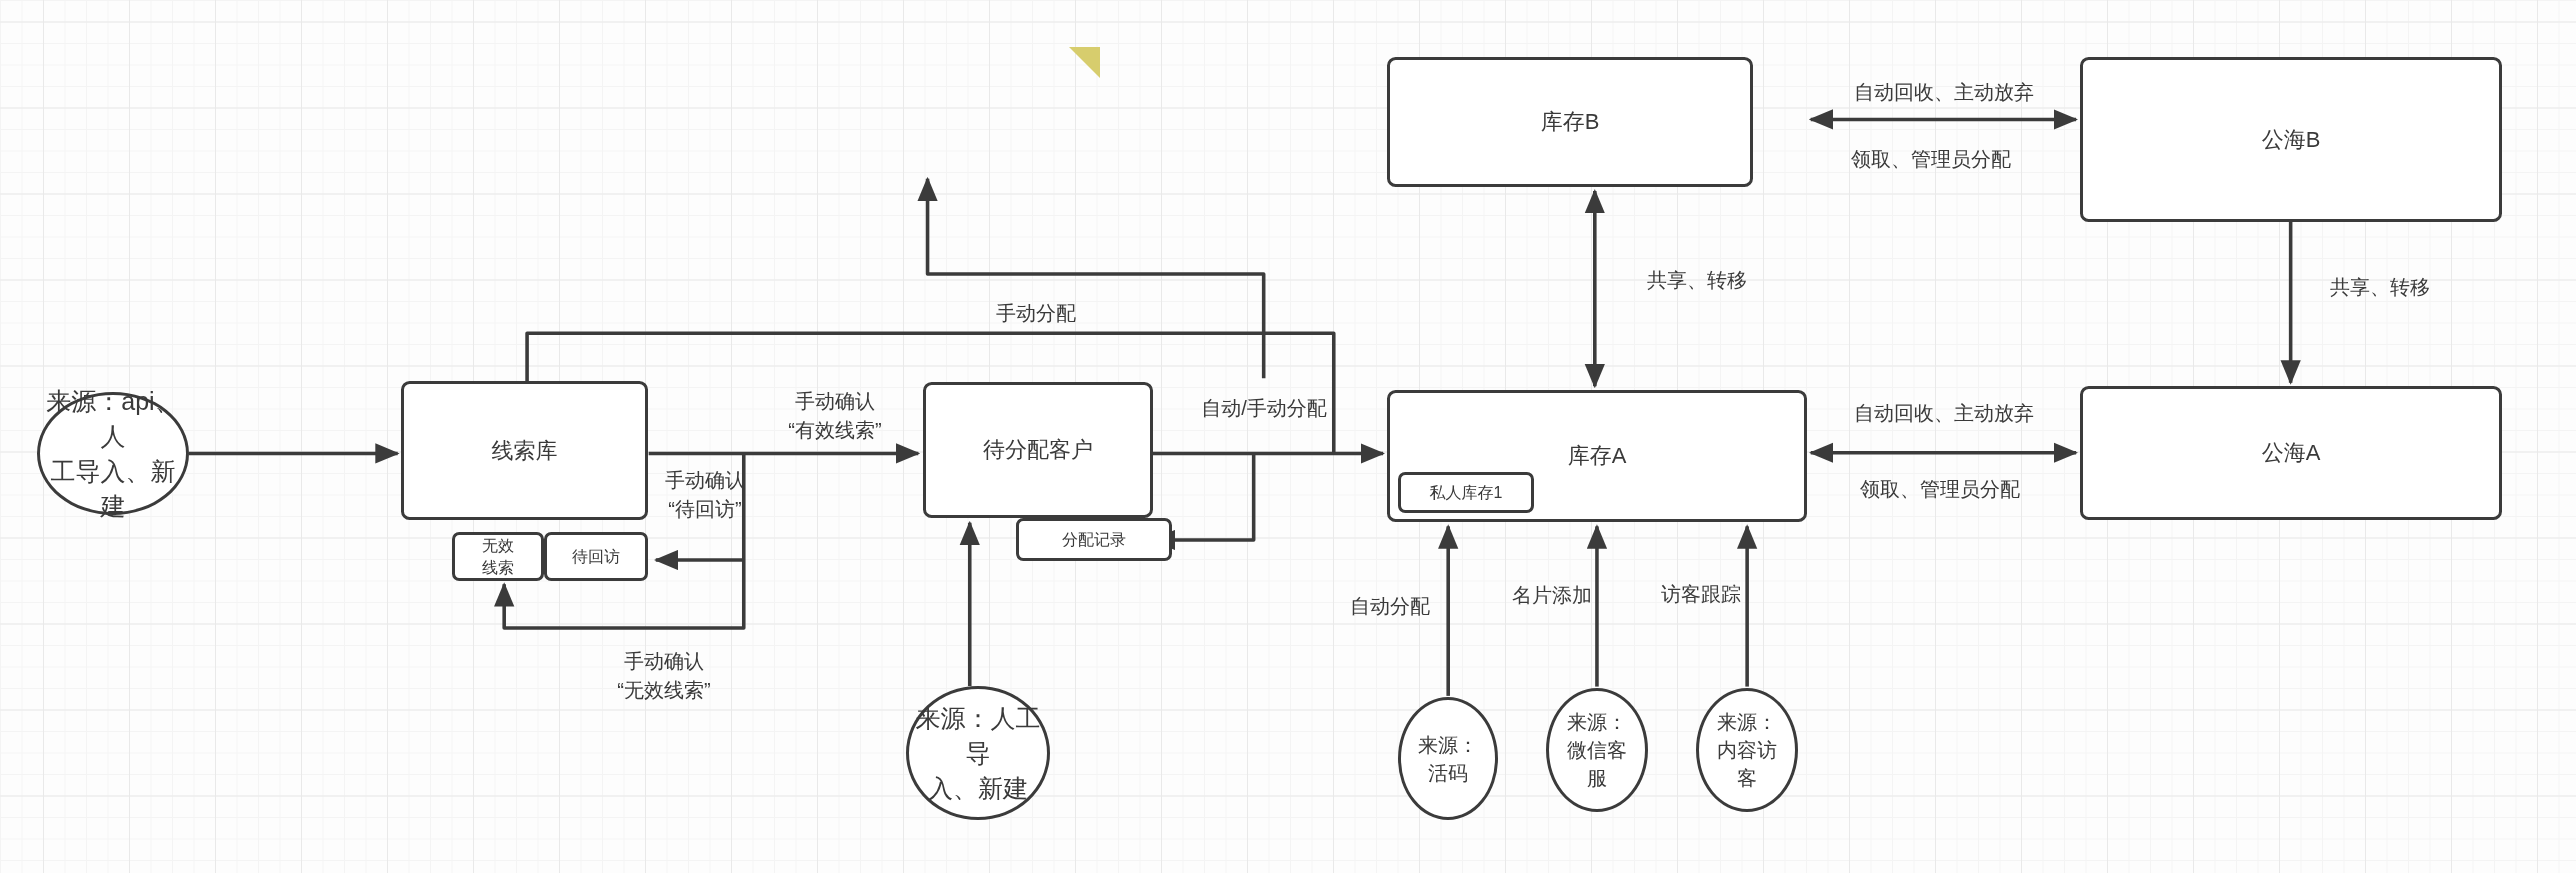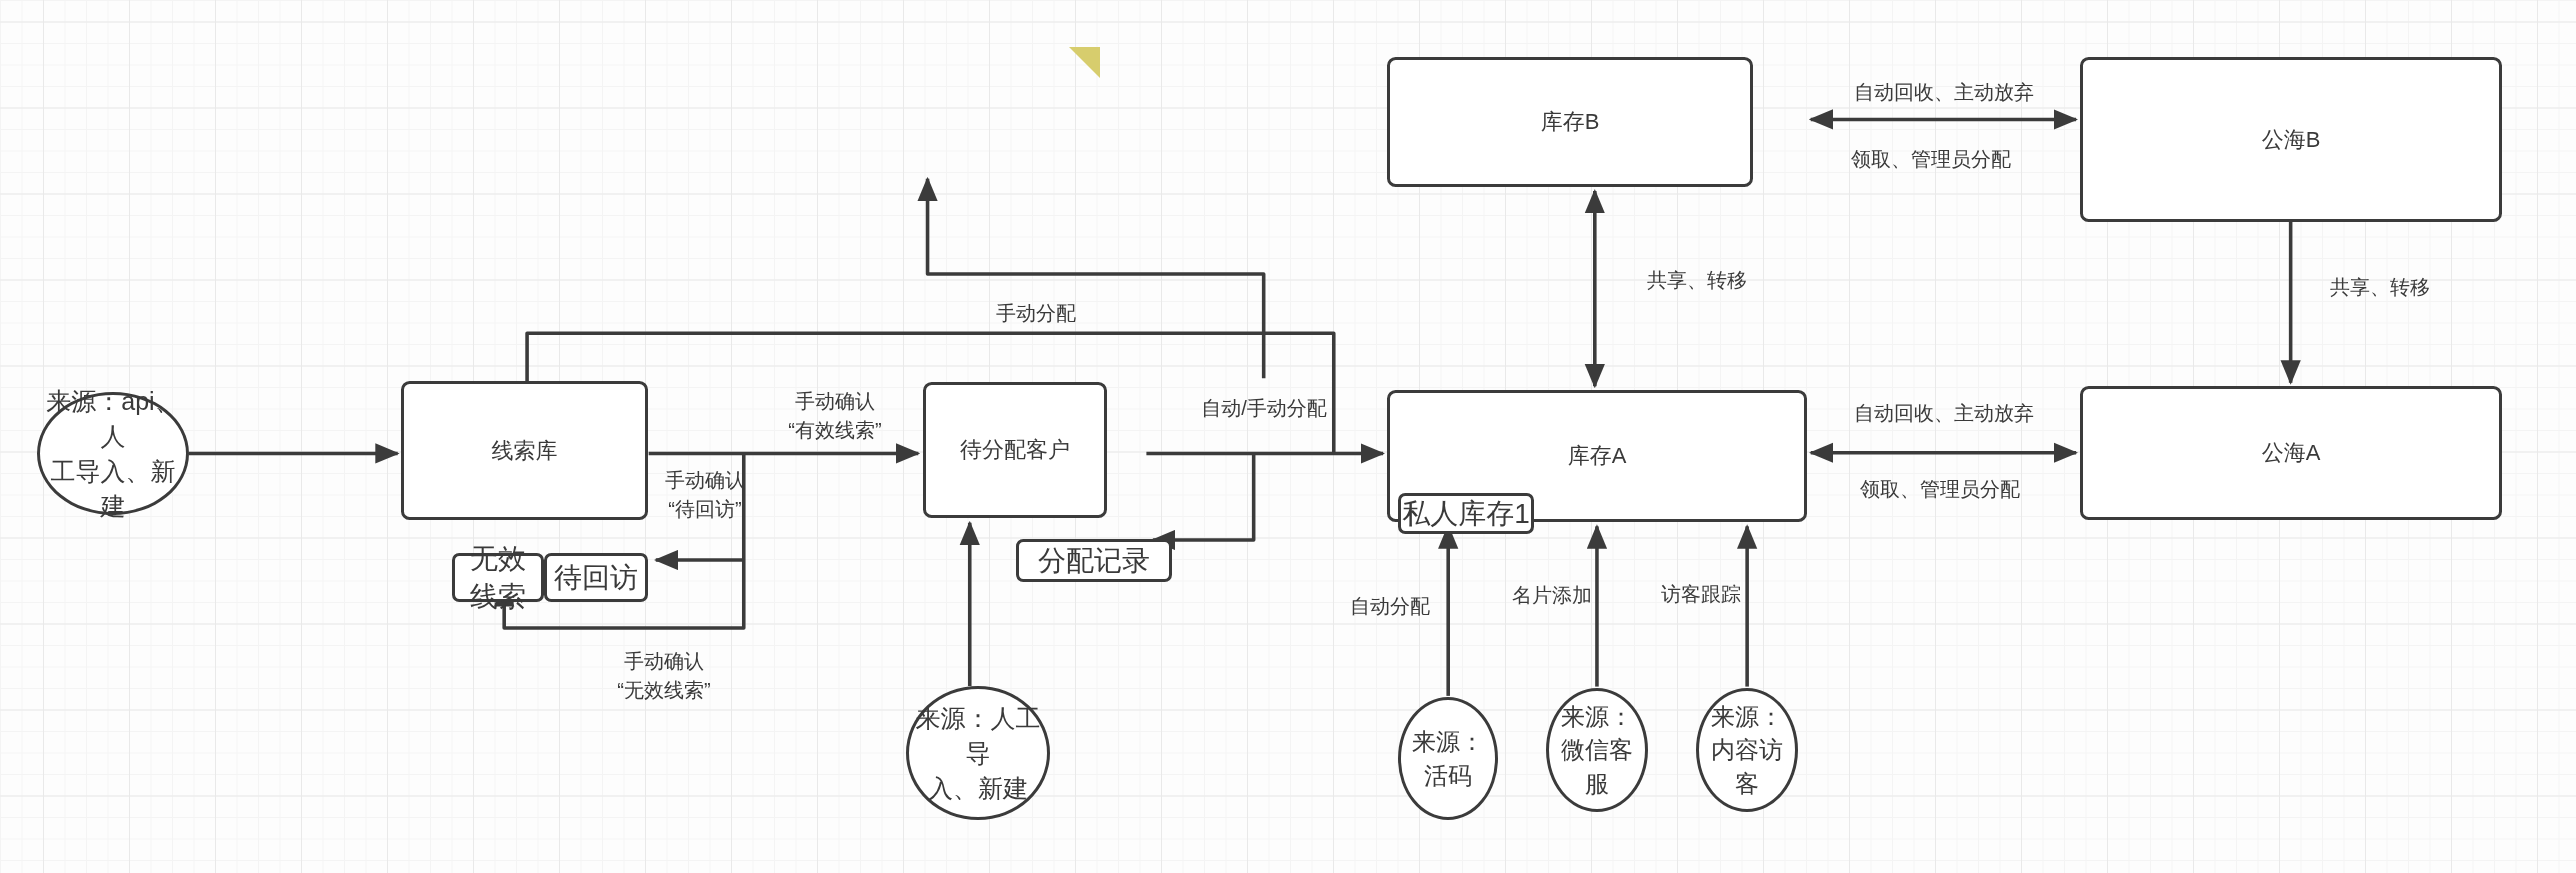--- a/index.html
+++ b/index.html
@@ -19,26 +19,26 @@
   .layer{position:absolute;left:0;top:0;width:2576px;height:874px;}
   svg.edges{pointer-events:none;}
   svg.edges path{pointer-events:stroke;}
 
   .node{
     position:absolute;box-sizing:border-box;background:#ffffff;
     border:3.6px solid #3b3b3b;border-radius:8.6px;
     display:flex;align-items:center;justify-content:center;text-align:center;
     font-size:22px;line-height:1.35;white-space:pre-line;
   }
-  .node.small{font-size:28px;border-radius:7.2px;margin-top:21px;}
+  .node.small{font-size:16px;border-radius:7.2px;}
   .ellipse{
     position:absolute;box-sizing:border-box;background:#ffffff;
     border:3.6px solid #3b3b3b;border-radius:50%;
     display:flex;align-items:center;justify-content:center;text-align:center;
-    font-size:24px;line-height:1.4;white-space:pre-line;
+    font-size:20px;line-height:1.4;white-space:pre-line;
   }
   .ellipse.big{font-size:25px;}
   .edge-label{
     position:absolute;transform:translate(-50%,-50%);
     font-size:20px;line-height:1.45;white-space:pre-line;text-align:center;
   }
   .note{
     position:absolute;left:785px;top:47px;width:315px;height:126px;
     box-sizing:border-box;background:#faf480;
     display:flex;align-items:center;justify-content:center;text-align:center;
@@ -110,21 +110,21 @@
   <div class="node" style="left:401px;top:381px;width:247px;height:139px">
     <span>线索库</span>
   </div>
   <div class="node small" style="left:452px;top:532px;width:92px;height:49px">
     <span>无效
 线索</span>
   </div>
   <div class="node small" style="left:544px;top:532px;width:104px;height:49px">
     <span>待回访</span>
   </div>
-  <div class="node" style="left:923px;top:382px;width:184px;height:136px">
+  <div class="node" style="left:923px;top:382px;width:230px;height:136px">
     <span>待分配客户</span>
   </div>
   <div class="node small" style="left:1016px;top:518px;width:156px;height:43px">
     <span>分配记录</span>
   </div>
   <div class="node" style="left:1387px;top:390px;width:420px;height:132px">
     <span>库存A</span>
   </div>
   <div class="node small" style="left:1398px;top:472px;width:136px;height:41px">
     <span>私人库存1</span>

